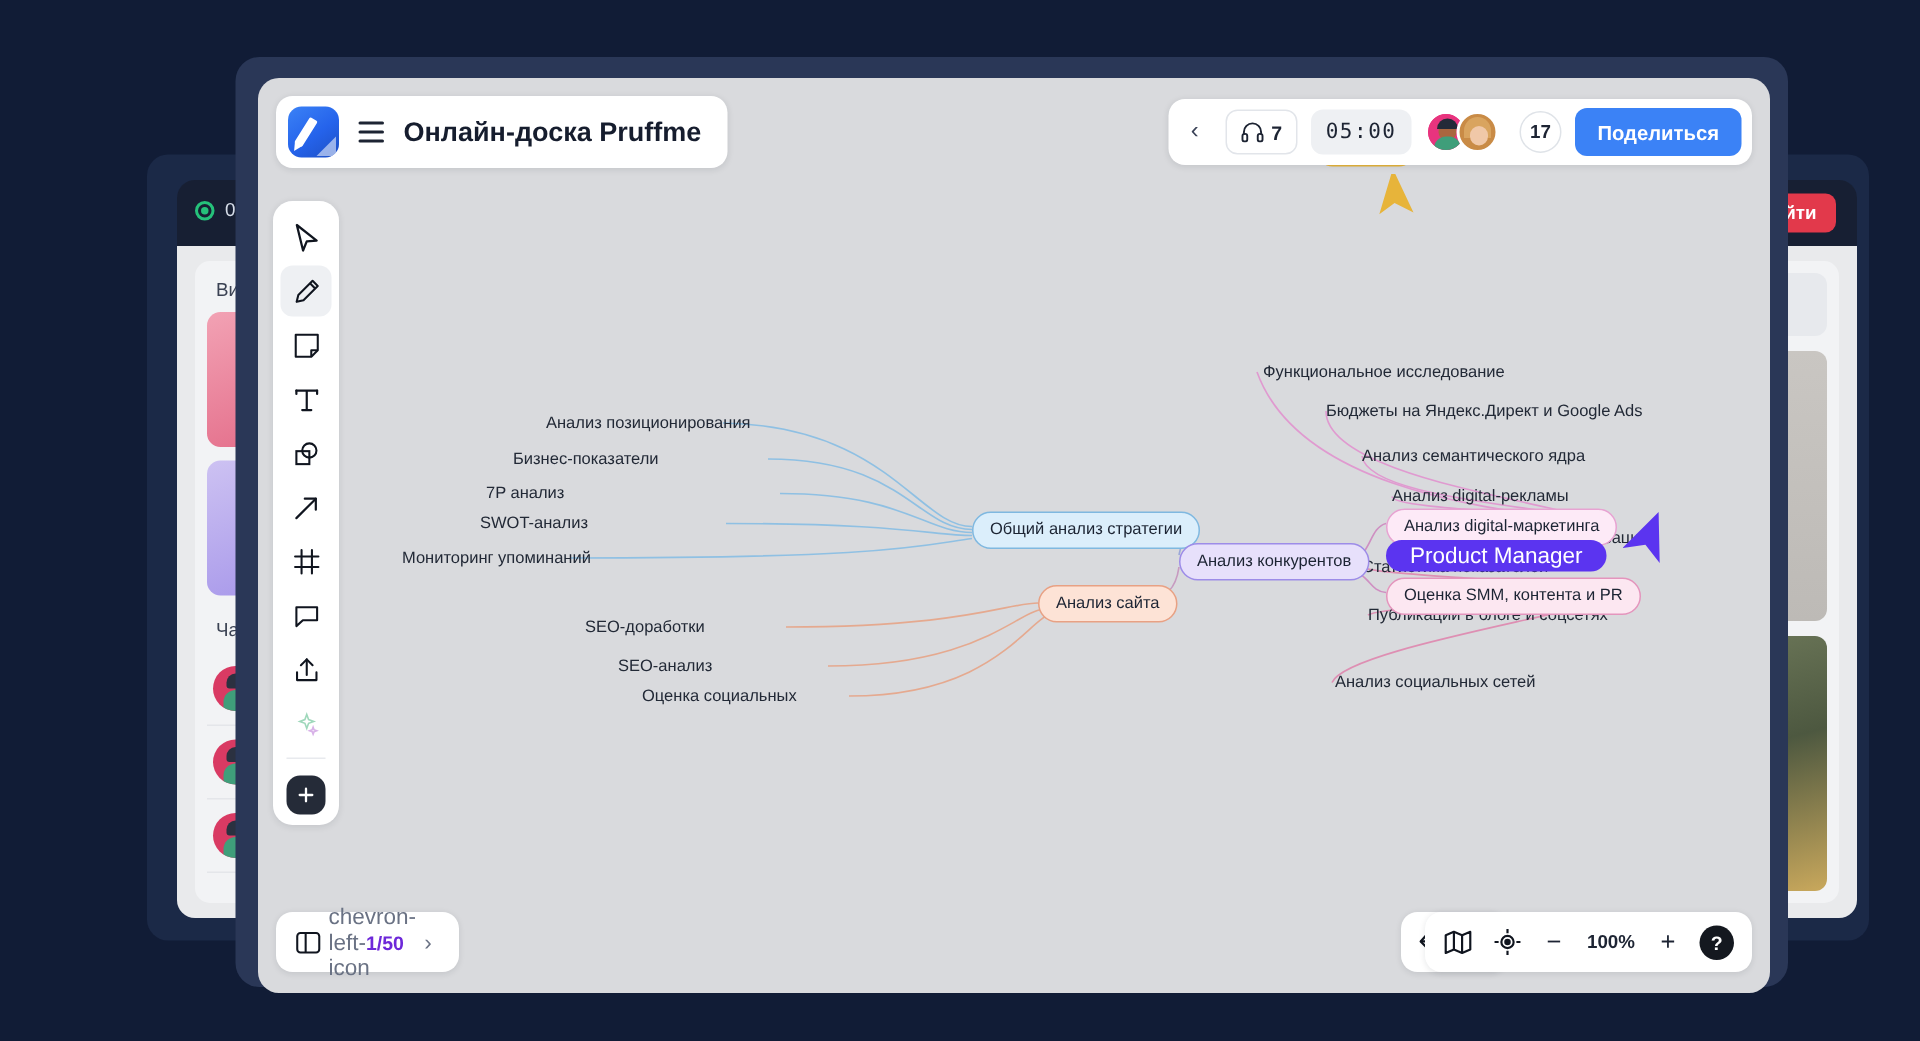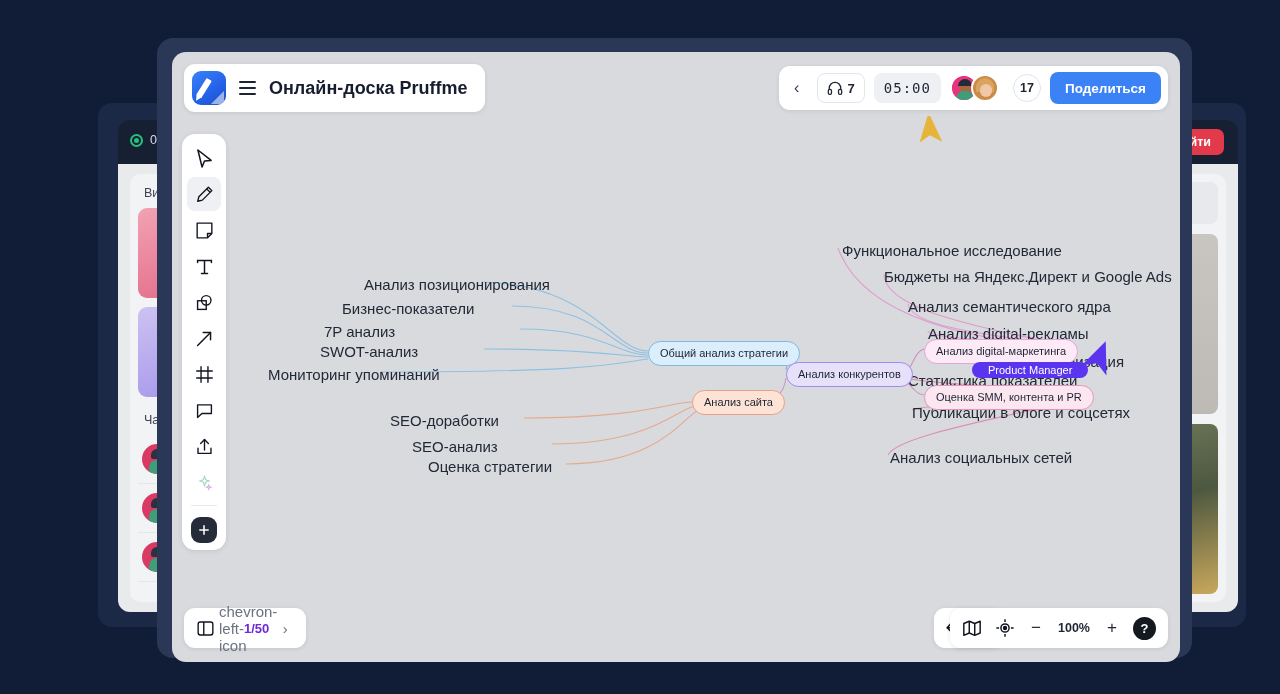--- a/index.html
+++ b/index.html
@@ -150,28 +150,28 @@
   .node {
     position: absolute; border-radius: 14px; font-size: 11px; padding: 5px 11px;
     white-space: nowrap; border: 1px solid; line-height: 1.2;
   }
   .node.blue { background: #dbeefb; border-color: #7fb8e0; color: #1c2433; }
   .node.peach { background: #fde3d6; border-color: #e8a184; color: #1c2433; }
   .node.lilac { background: #e7e0fb; border-color: #9d8ce8; color: #1c2433; }
   .node.pink1 { background: #fdeaf7; border-color: #e7a3d2; color: #1c2433; }
   .node.pink2 { background: #fce7f1; border-color: #e495bd; color: #1c2433; }
   .leaf {
-    position: absolute; font-size: 15px; color: #222936; white-space: nowrap; line-height: 1.2;
+    position: absolute; font-size: 11px; color: #222936; white-space: nowrap; line-height: 1.2;
   }
 
   
   .cursor-tag { position: absolute; }
   .cursor-tag .bubble {
-    border-radius: 15px; padding: 2px 16px; font-size: 11px; color: #fff; font-weight: 500;
-    white-space: nowrap; display: inline-block; margin-left: 48px;
+    border-radius: 15px; padding: 2px 16px; font-size: 15px; color: #fff; font-weight: 500;
+    white-space: nowrap; display: inline-block;
   }
   .tag-ceo .bubble { background: #e7b43a; }
   .tag-pm .bubble { background: #5b34f0; }
   .tag-proj .bubble { background: #d95cec; }
 
   
   .bottom-left {
     position: absolute; left: 12px; bottom: 14px; height: 40px; background: #fff;
     border-radius: 11px; display: flex; align-items: center; gap: 4px; padding: 0 12px;
     box-shadow: 0 1px 4px rgba(20,25,40,.10);
@@ -286,21 +286,21 @@
 
     <div class="canvas">
 
       <div class="leaf" style="left:192px;top:224px">Анализ позиционирования</div>
       <div class="leaf" style="left:170px;top:248px">Бизнес-показатели</div>
       <div class="leaf" style="left:152px;top:271px">7P анализ</div>
       <div class="leaf" style="left:148px;top:291px">SWOT-анализ</div>
       <div class="leaf" style="left:96px;top:314px">Мониторинг упоминаний</div>
       <div class="leaf" style="left:218px;top:360px">SEO-доработки</div>
       <div class="leaf" style="left:240px;top:386px">SEO-анализ</div>
-      <div class="leaf" style="left:256px;top:406px">Оценка стратегии</div>
+      <div class="leaf" style="left:256px;top:406px">Оценка социальных</div>
 
       <div class="leaf" style="left:670px;top:190px">Функциональное исследование</div>
       <div class="leaf" style="left:712px;top:216px">Бюджеты на Яндекс.Директ и Google Ads</div>
       <div class="leaf" style="left:736px;top:246px">Анализ семантического ядра</div>
       <div class="leaf" style="left:756px;top:273px">Анализ digital-рекламы</div>
       <div class="leaf" style="left:858px;top:301px">Оптимизация</div>
       <div class="leaf" style="left:736px;top:320px">Статистика показателей</div>
       <div class="leaf" style="left:740px;top:352px">Публикации в блоге и соцсетях</div>
       <div class="leaf" style="left:718px;top:397px">Анализ социальных сетей</div>
 

